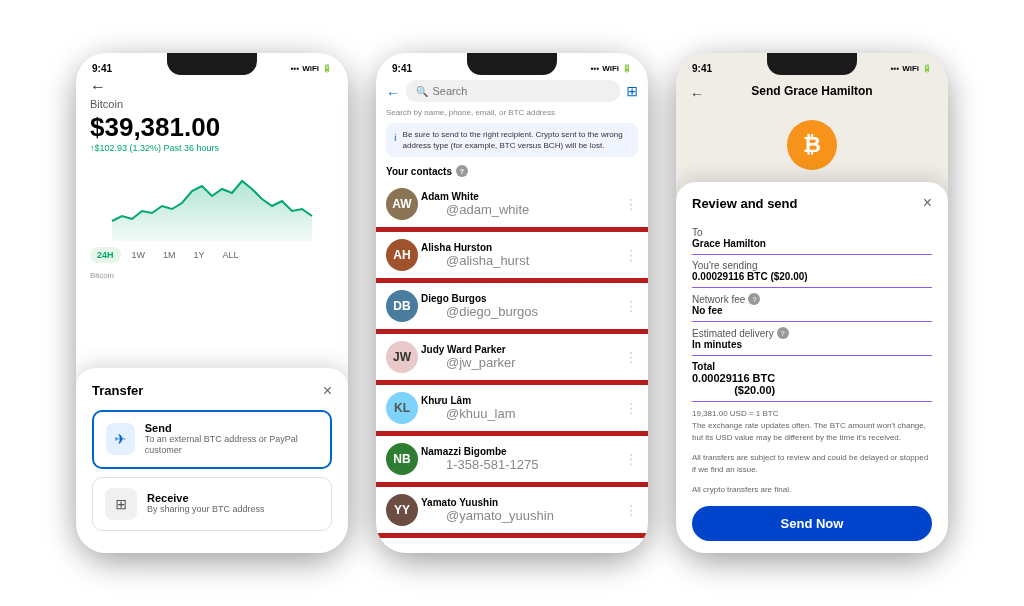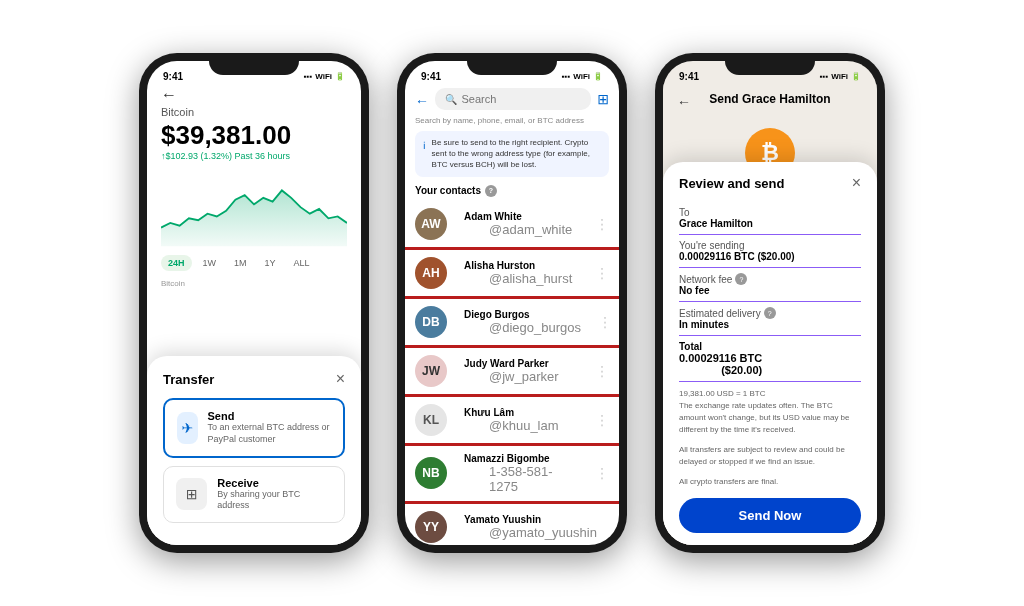--- a/index.html
+++ b/index.html
@@ -19,25 +19,25 @@
       justify-content: center;
       gap: 28px;
       padding: 20px;
       background: #fff;
       width: 1024px;
       height: 606px;
     }
 
     
     .phone {
-      width: 230px;
+      width: 272px;
       height: 500px;
       background: #1a1a1a;
       border-radius: 38px;
-      padding: 8px;
+      padding: 0;
       box-shadow: 0 8px 32px rgba(0,0,0,0.4);
       position: relative;
       flex-shrink: 0;
     }
     .phone-inner {
       background: #f5f5f5;
       border-radius: 30px;
       height: 100%;
       overflow: hidden;
       position: relative;
@@ -191,23 +191,23 @@
       gap: 4px;
       padding: 0 10px 4px;
       font-size: 10px;
       font-weight: 600;
       color: #000;
     }
     .contacts-list { overflow-y: auto; }
     .contact-item {
       display: flex;
       align-items: center;
-      gap: 17px;
+      gap: 3px;
       padding: 7px 10px;
-      border-bottom: 3px solid #b91c1c;
+      border-bottom: 5px solid #b91c1c;
       cursor: pointer;
     }
     .contact-avatar {
       width: 32px;
       height: 32px;
       border-radius: 50%;
       overflow: hidden;
       flex-shrink: 0;
       display: flex;
       align-items: center;
@@ -442,21 +442,21 @@
           </div>
           <div class="contact-item">
             <div class="contact-avatar av-judy" style="background:#e8c8c8;">JW</div>
             <div class="contact-info">
               <div class="contact-name">Judy Ward Parker</div>
               <div class="contact-handle">@jw_parker</div>
             </div>
             <span class="contact-more">⋮</span>
           </div>
           <div class="contact-item">
-            <div class="contact-avatar" style="background:#e5e5e5; color:#555;text-align:center;">KL</div>
+            <div class="contact-avatar" style="background:#7dd3fc; color:#555;text-align:center;">KL</div>
             <div class="contact-info">
               <div class="contact-name">Khưu Lâm</div>
               <div class="contact-handle">@khuu_lam</div>
             </div>
             <span class="contact-more">⋮</span>
           </div>
           <div class="contact-item">
             <div class="contact-avatar av-nb">NB</div>
             <div class="contact-info">
               <div class="contact-name">Namazzi Bigombe</div>

